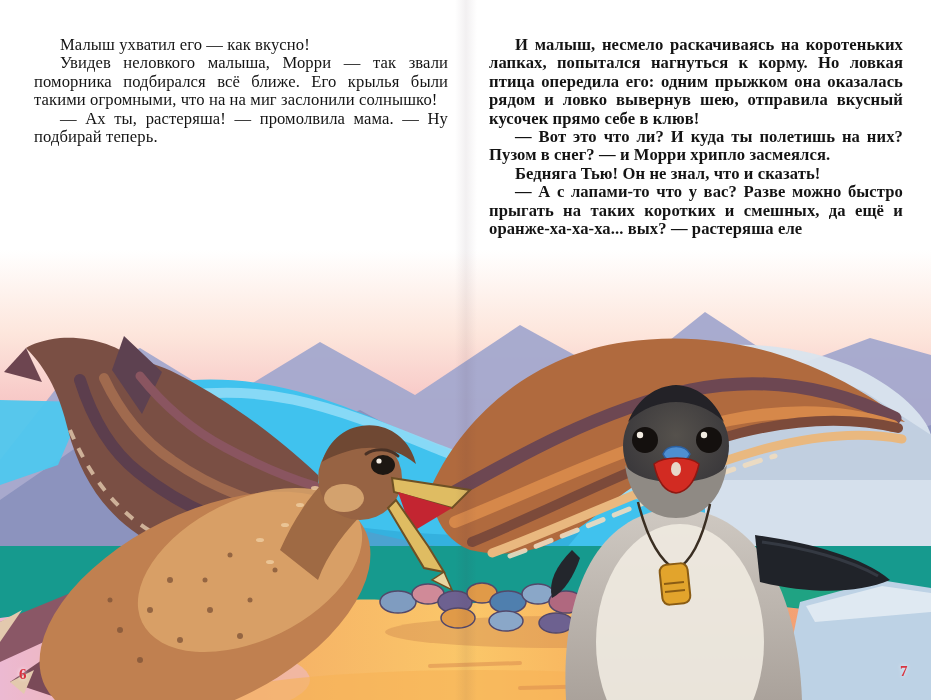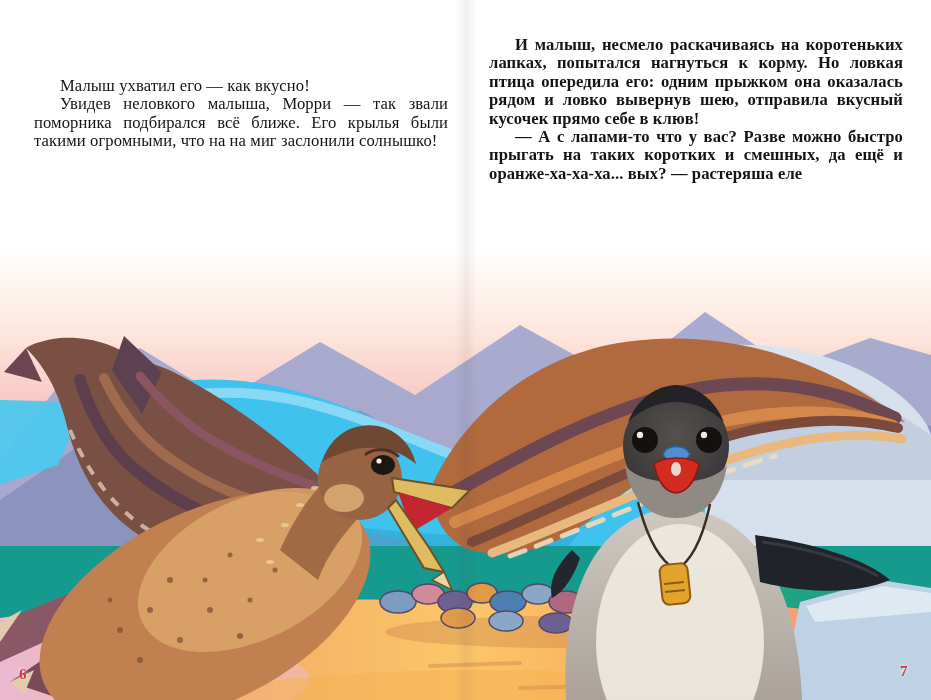--- a/index.html
+++ b/index.html
@@ -12,21 +12,21 @@
   .gutter {
     position:absolute; left:455px; top:0; width:22px; height:700px;
     background:linear-gradient(90deg, rgba(70,40,60,0) 0%, rgba(70,40,60,0.07) 50%, rgba(70,40,60,0) 100%);
     pointer-events:none;
   }
   .page-text {
     position:absolute; top:36px; width:414px;
     font-size:16.6px; line-height:18.4px; text-align:justify;
     color:#141414; letter-spacing:0.1px;
   }
-  .page-text.left  { left:34px;margin-top:41px; }
+  .page-text.left  { left:34px; }
   .page-text.right { left:489px;font-weight:bold; }
   .page-text p { margin:0; text-indent:26px; }
   .page-num {
     position:absolute; font-size:15px; font-weight:bold; color:#d93440;
     text-shadow:0 0 4px rgba(255,255,255,0.9);
   }
   .page-num.left  { left:19px;  top:666px; }
   .page-num.right { left:900px; top:663px; }
 </style>
 </head>
@@ -233,23 +233,26 @@
         <path d="M664,334 L684,332 M665,342 L685,340" stroke="#8a5c14" stroke-width="2"></path>
       </g>
     </g>
   </svg>
 
   <div class="gutter"></div>
 
   <div class="page-text left">
     <p>Малыш ухватил его — как вкусно!</p>
     <p>Увидев неловкого малыша, Морри — так звали поморника подбирался всё ближе. Его крылья были такими огромными, что на на миг заслонили солнышко!</p>
+    <p>— Ах ты, растеряша! — промолвила мама. — Ну подбирай теперь.</p>
   </div>
 
   <div class="page-text right">
     <p>И малыш, несмело раскачиваясь на коротеньких лапках, попытался нагнуться к корму. Но ловкая птица опередила его: одним прыжком она оказалась рядом и ловко вывернув шею, отправила вкусный кусочек прямо себе в клюв!</p>
+    <p>— Вот это что ли? И куда ты полетишь на них? Пузом в снег? — и Морри хрипло засмеялся.</p>
+    <p>Бедняга Тью! Он не знал, что и сказать!</p>
     <p>— А с лапами-то что у вас? Разве можно быстро прыгать на таких коротких и смешных, да ещё и оранже-ха-ха-ха... вых? — растеряша еле</p>
   </div>
 
   <div class="page-num left">6</div>
   <div class="page-num right">7</div>
 
 </div>
 
 </body></html>

